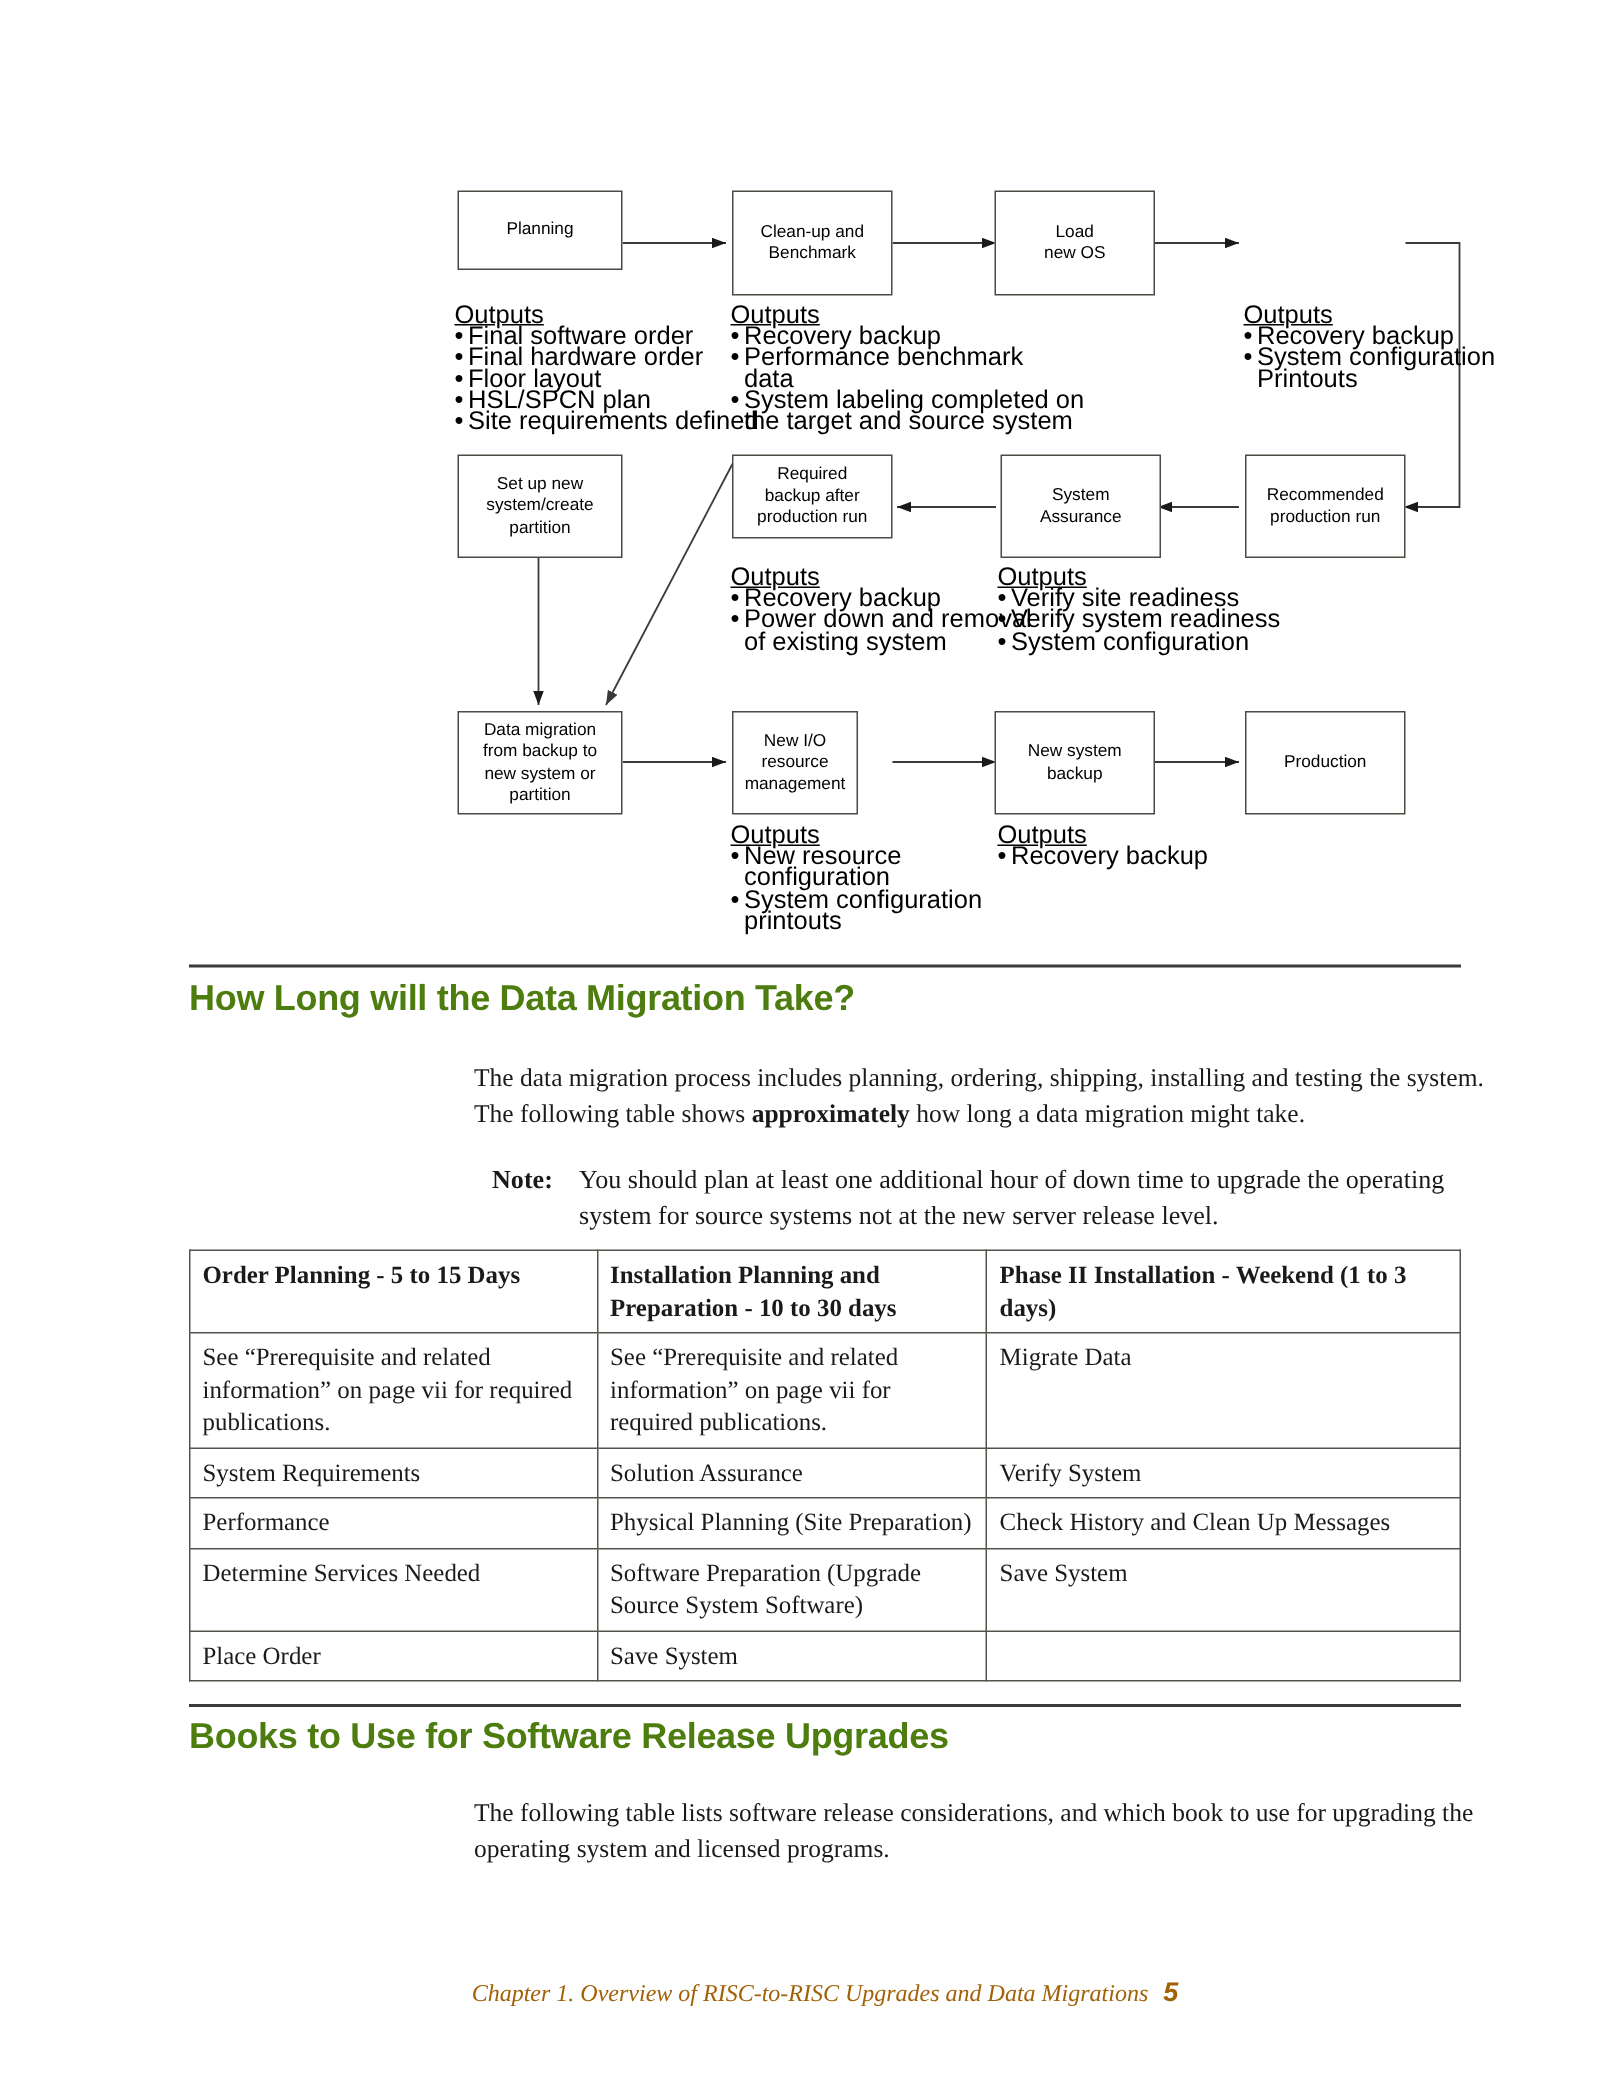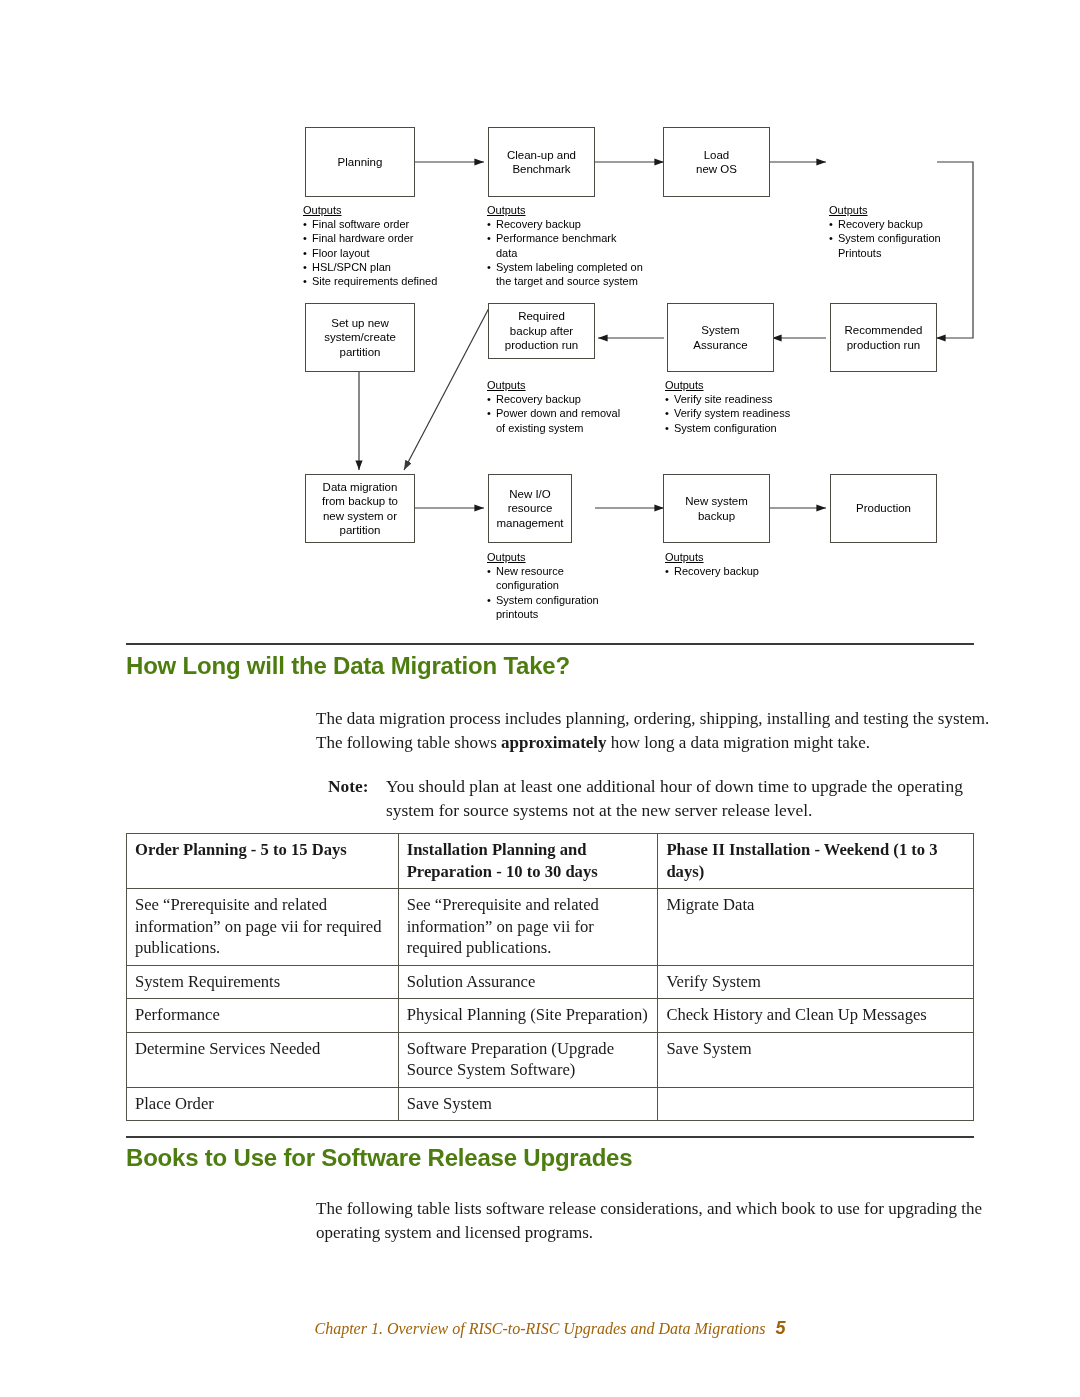--- a/index.html
+++ b/index.html
@@ -39,21 +39,21 @@
     justify-content: center;
     text-align: center;
     font-family: "Liberation Sans", sans-serif;
     font-size: 11.5px;
     line-height: 14.5px;
     color: #000000;
   }
   .outputs {
     position: absolute;
     font-family: "Liberation Sans", sans-serif;
-    font-size: 11px;
+    font-size: 17px;
     line-height: 14.2px;
     color: #000000;
     white-space: nowrap;
   }
   .outputs .out-title {
     text-decoration: underline;
     display: block;
   }
   .outputs ul {
     list-style: none;
@@ -195,21 +195,21 @@
       <line x1="359" y1="372" x2="359" y2="470" marker-end="url(#ah)"></line>
 
       <line x1="489" y1="308" x2="404" y2="470" marker-end="url(#ah-thin)"></line>
 
       <line x1="415" y1="508" x2="484" y2="508" marker-end="url(#ah)"></line>
       <line x1="595" y1="508" x2="664" y2="508" marker-end="url(#ah)"></line>
       <line x1="770" y1="508" x2="826" y2="508" marker-end="url(#ah)"></line>
     </g>
   </svg>
 
-  <div class="node" style="left:305px; top:127px; width:110px; height:70px;">
+  <div class="node" style="left:305px; top:127px; width:110px; height:53px;">
     <span>Planning</span>
   </div>
   <div class="node" style="left:488px; top:127px; width:107px; height:70px; white-space:pre-line;">
     <span>Clean-up and
 Benchmark</span>
   </div>
   <div class="node" style="left:663px; top:127px; width:107px; height:70px; white-space:pre-line;">
     <span>Load
 new OS</span>
   </div>

